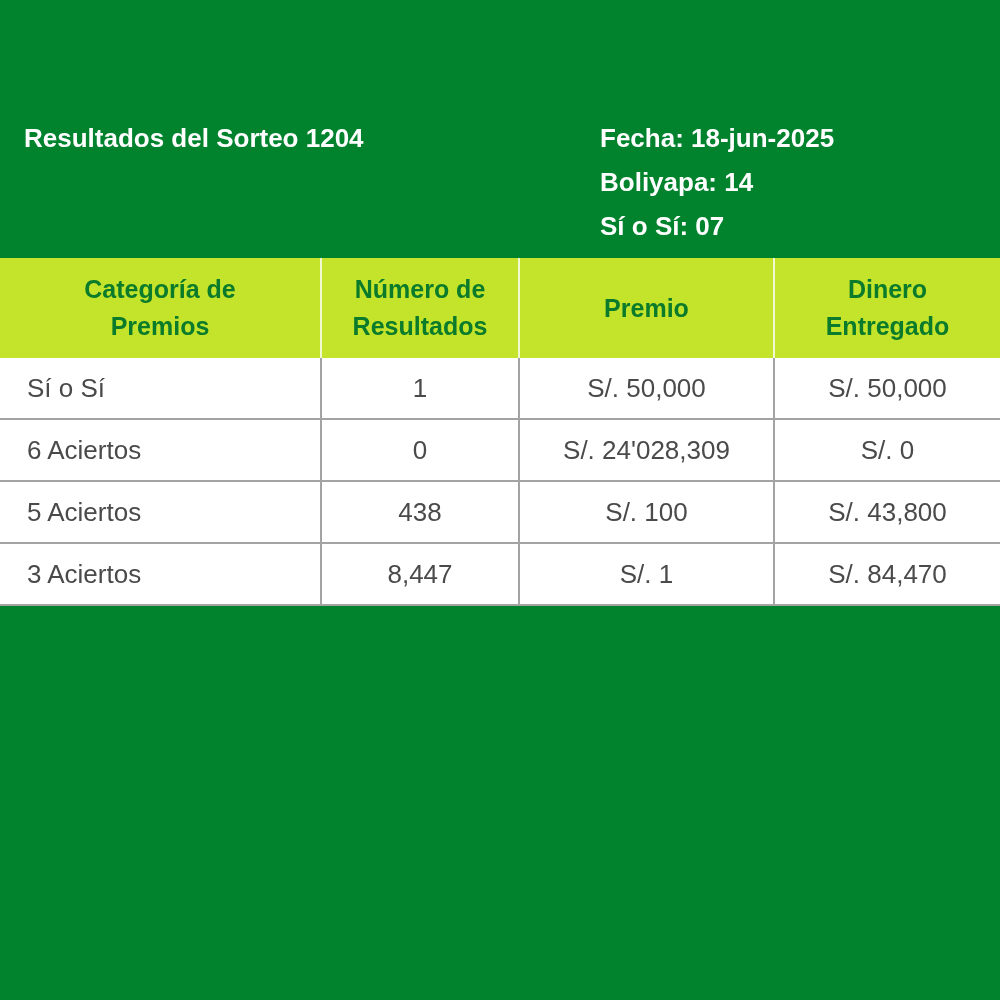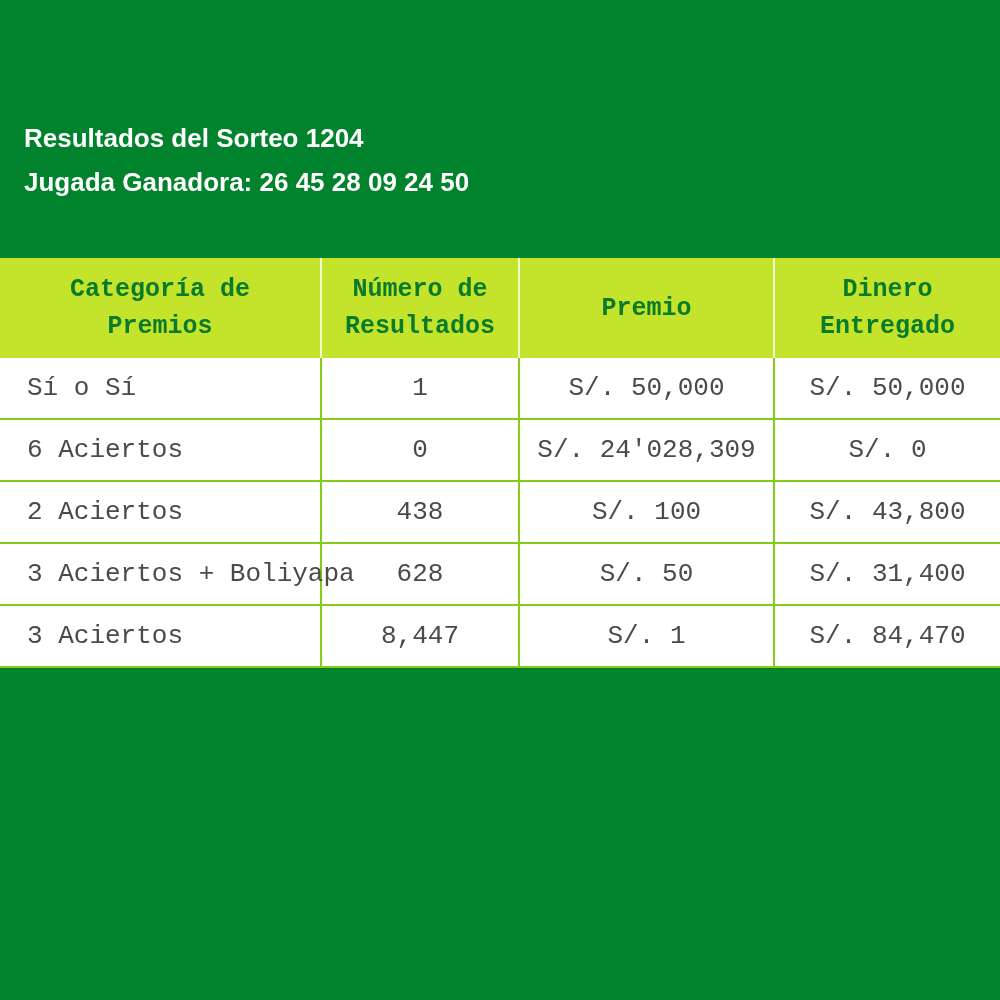--- a/index.html
+++ b/index.html
@@ -8,21 +8,21 @@
       background: #01832d;
       font-family: "Liberation Sans", sans-serif;
       position: relative;
     }
     .top-band {
       position: absolute; left: 0; top: 0; width: 1000px; height: 258px;
       background: #01832d;
     }
     .info-left {
       position: absolute; left: 24px; top: 116px;
-      color: #ffffff; font-weight: bold; font-size: 26px; line-height: 44px;
+      color: #ffffff; font-weight: bold; font-size: 26px; line-height: 44px; text-align: right;
     }
     .info-right {
       position: absolute; left: 600px; top: 116px;
       color: #ffffff; font-weight: bold; font-size: 26px; line-height: 44px;
     }
     .info-line { white-space: nowrap; }
     table.results {
       position: absolute; left: 0; top: 258px;
       width: 1000px;
       border-collapse: collapse;
@@ -45,42 +45,46 @@
       vertical-align: middle;
     }
     thead th:first-child { border-left: none; }
     tbody td {
       background: #ffffff;
       color: #4a4a4a;
       font-size: 26px;
       height: 60px;
       padding: 0;
       text-align: center;
-      border: 2px solid #84cc16;
+      border: 2px solid #a3a3a3;
       vertical-align: middle;
       white-space: nowrap;
     }
     tbody td:first-child { text-align: left; padding-left: 27px; border-left: none; }
     tbody td:last-child { border-right: none; }
     tbody tr:first-child td { border-top: none; }
     .clip {
-      position: absolute; left: 0; top: 258px; width: 1000px; height: 642px; overflow: hidden; font-family: Liberation Mono, monospace;
+      position: absolute; left: 0; top: 258px; width: 1000px; height: 642px; overflow: hidden;
     }
     .clip table.results { top: 0; }
     .bottom-band {
       position: absolute; left: 0; top: 900px; width: 1000px; height: 100px; background: #01832d;
     }
   </style>
 </head>
 <body>
 
 <div class="top-band">
   <div class="info-left">
     <div class="info-line">Resultados del Sorteo 1204</div>
-    <div class="info-line">Jugada Ganadora: 26 45 28 09 24 50</div>
+  </div>
+  <div class="info-right">
+    <div class="info-line">Fecha: 18-jun-2025</div>
+    <div class="info-line">Boliyapa: 14</div>
+    <div class="info-line">Sí o Sí: 07</div>
   </div>
 </div>
 
 <div class="clip">
   <table class="results">
     <colgroup>
       <col class="c1">
         <col class="c2">
         <col class="c3">
         <col class="c4">
@@ -111,30 +115,24 @@
         <td>S/. 50,000</td>
         <td>S/. 50,000</td>
       </tr>
       <tr>
         <td>6 Aciertos</td>
         <td>0</td>
         <td>S/. 24'028,309</td>
         <td>S/. 0</td>
       </tr>
       <tr>
-        <td>2 Aciertos</td>
+        <td>5 Aciertos</td>
         <td>438</td>
         <td>S/. 100</td>
         <td>S/. 43,800</td>
-      </tr>
-      <tr>
-        <td>3 Aciertos + Boliyapa</td>
-        <td>628</td>
-        <td>S/. 50</td>
-        <td>S/. 31,400</td>
       </tr>
       <tr>
         <td>3 Aciertos</td>
         <td>8,447</td>
         <td>S/. 1</td>
         <td>S/. 84,470</td>
       </tr>
     </tbody>
   </table>
 </div>

